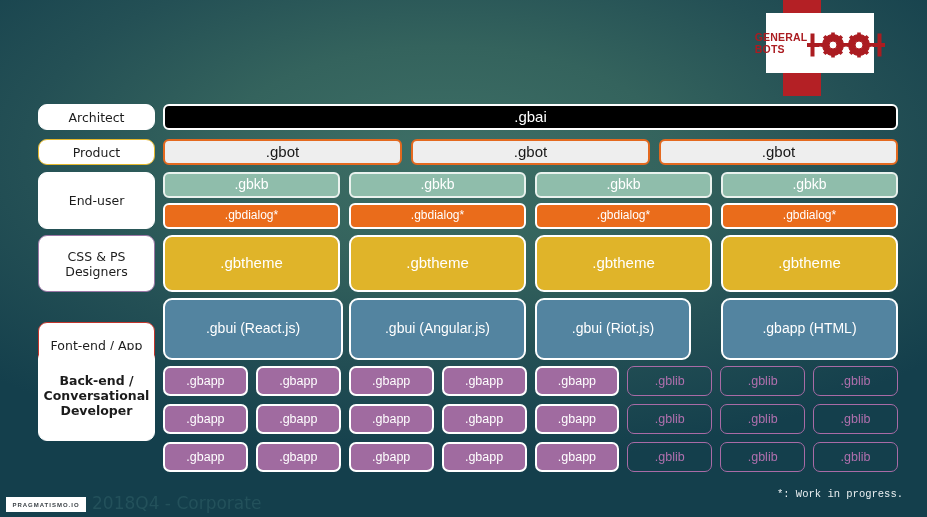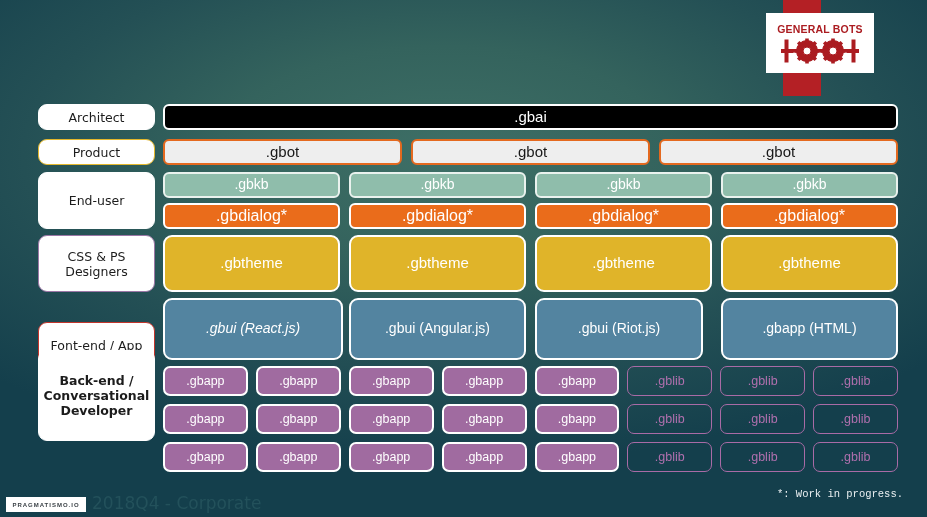--- a/index.html
+++ b/index.html
@@ -25,21 +25,21 @@
   #logo-band {
     position: absolute;
     left: 783px; top: 0; width: 38px; height: 96px;
     background: #b42025;
   }
   #logo-card {
     position: absolute;
     left: 766px; top: 13px; width: 108px; height: 60px;
     background: #ffffff;
     display: flex;
-    flex-direction: column;
+    flex-direction: row;
     align-items: center;
     justify-content: center;
   }
   #logo-card .logo-text {
     color: #ab1c21;
     font-weight: bold;
     font-size: 10.5px;
     letter-spacing: .2px;
     font-family: "Liberation Sans", sans-serif;
   }
@@ -98,21 +98,21 @@
   .gbkb {
     background: #8fbdab;
     border: 2px solid #eaf2ee;
     color: #ffffff;
     font-size: 14px;
   }
   .gbdialog {
     background: #ea6c1b;
     border: 2px solid #ffffff;
     color: #ffffff;
-    font-size: 16px;
+    font-size: 12px;
   }
   .gbtheme {
     background: #e0b429;
     border: 2px solid #ffffff;
     color: #ffffff;
     font-size: 15px;
     border-radius: 9px;
   }
   .gbui {
     background: #5384a0;
@@ -235,23 +235,23 @@
       <div class="chip gbkb" style="position: absolute; left: 535px; top: 172px; width: 177px; height: 26px;">.gbkb</div>
       <div class="chip gbkb" style="position: absolute; left: 721px; top: 172px; width: 177px; height: 26px;">.gbkb</div>
       <div class="chip gbdialog" style="position: absolute; left: 163px; top: 203px; width: 177px; height: 26px;">.gbdialog*</div>
       <div class="chip gbdialog" style="position: absolute; left: 349px; top: 203px; width: 177px; height: 26px;">.gbdialog*</div>
       <div class="chip gbdialog" style="position: absolute; left: 535px; top: 203px; width: 177px; height: 26px;">.gbdialog*</div>
       <div class="chip gbdialog" style="position: absolute; left: 721px; top: 203px; width: 177px; height: 26px;">.gbdialog*</div>
       <div class="chip gbtheme" style="position: absolute; left: 163px; top: 235px; width: 177px; height: 57px;">.gbtheme</div>
       <div class="chip gbtheme" style="position: absolute; left: 349px; top: 235px; width: 177px; height: 57px;">.gbtheme</div>
       <div class="chip gbtheme" style="position: absolute; left: 535px; top: 235px; width: 177px; height: 57px;">.gbtheme</div>
       <div class="chip gbtheme" style="position: absolute; left: 721px; top: 235px; width: 177px; height: 57px;">.gbtheme</div>
-      <div class="chip gbui" style="position: absolute; left: 163px; top: 298px; width: 180px; height: 62px; font-style: italic;">.gbui (React.js)</div>
+      <div class="chip gbui" style="position: absolute; left: 163px; top: 298px; width: 180px; height: 62px;">.gbui (React.js)</div>
       <div class="chip gbui" style="position: absolute; left: 349px; top: 298px; width: 177px; height: 62px;">.gbui (Angular.js)</div>
-      <div class="chip gbui" style="position: absolute; left: 535px; top: 298px; width: 168px; height: 62px;">.gbui (Riot.js)</div>
+      <div class="chip gbui" style="position: absolute; left: 535px; top: 298px; width: 156px; height: 62px;">.gbui (Riot.js)</div>
       <div class="chip gbui" style="position: absolute; left: 721px; top: 298px; width: 177px; height: 62px;">.gbapp (HTML)</div>
       <div class="chip gbapp" style="position: absolute; left: 163px; top: 366px; width: 84.875px; height: 30px;">.gbapp</div>
       <div class="chip gbapp" style="position: absolute; left: 255.875px; top: 366px; width: 84.875px; height: 30px;">.gbapp</div>
       <div class="chip gbapp" style="position: absolute; left: 348.75px; top: 366px; width: 84.875px; height: 30px;">.gbapp</div>
       <div class="chip gbapp" style="position: absolute; left: 441.625px; top: 366px; width: 84.875px; height: 30px;">.gbapp</div>
       <div class="chip gbapp" style="position: absolute; left: 534.5px; top: 366px; width: 84.875px; height: 30px;">.gbapp</div>
       <div class="chip gblib" style="position: absolute; left: 627.375px; top: 366px; width: 84.875px; height: 30px;">.gblib</div>
       <div class="chip gblib" style="position: absolute; left: 720.25px; top: 366px; width: 84.875px; height: 30px;">.gblib</div>
       <div class="chip gblib" style="position: absolute; left: 813.125px; top: 366px; width: 84.875px; height: 30px;">.gblib</div>
       <div class="chip gbapp" style="position: absolute; left: 163px; top: 404px; width: 84.875px; height: 30px;">.gbapp</div>

